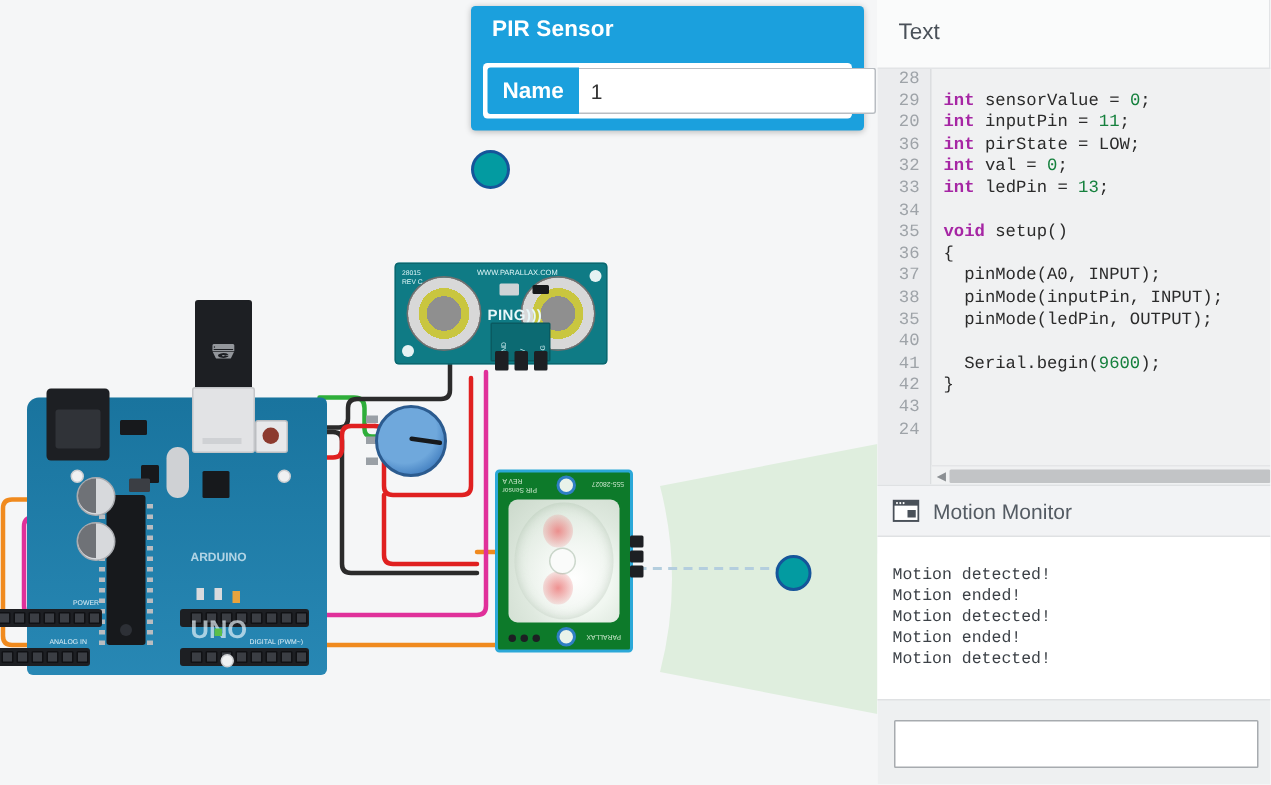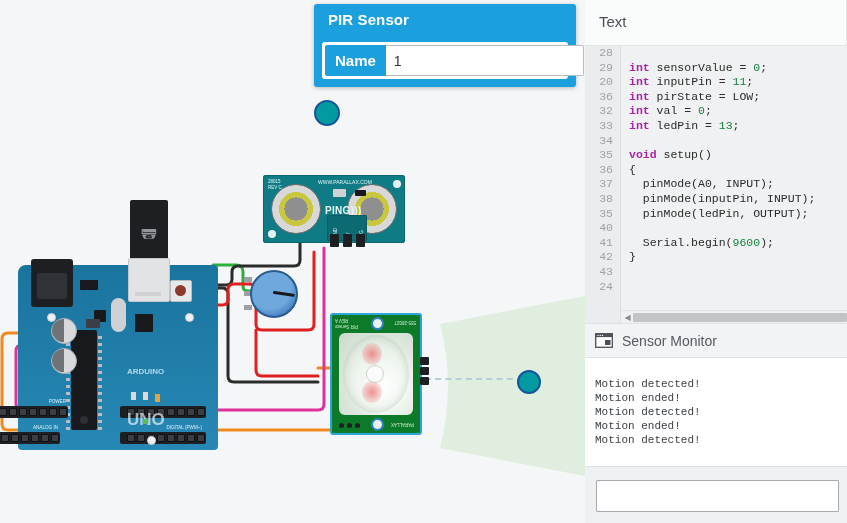--- a/index.html
+++ b/index.html
@@ -521,21 +521,21 @@
 
     <div id="serial-head">
       <svg id="serial-icon" viewBox="0 0 18 15">
         <rect x="0.7" y="0.7" width="16.6" height="13.6" fill="#fff" stroke="#4a5159" stroke-width="1.3"></rect>
         <rect x="0.7" y="0.7" width="16.6" height="3.4" fill="#4a5159"></rect>
         <circle cx="3" cy="2.4" r="0.7" fill="#fff"></circle>
         <circle cx="5.2" cy="2.4" r="0.7" fill="#fff"></circle>
         <circle cx="7.4" cy="2.4" r="0.7" fill="#fff"></circle>
         <rect x="10" y="7" width="5.5" height="5" fill="#4a5159"></rect>
       </svg>
-      <div id="serial-title">Sensor Monitor</div>
+      <div id="serial-title">Motion Monitor</div>
     </div>
 
     <pre id="serial-body">Motion detected!
 Motion ended!
 Motion detected!
 Motion ended!
 Motion detected!</pre>
 
     <div id="serial-footer">
       <input id="serial-input" type="text" value="" style="">

